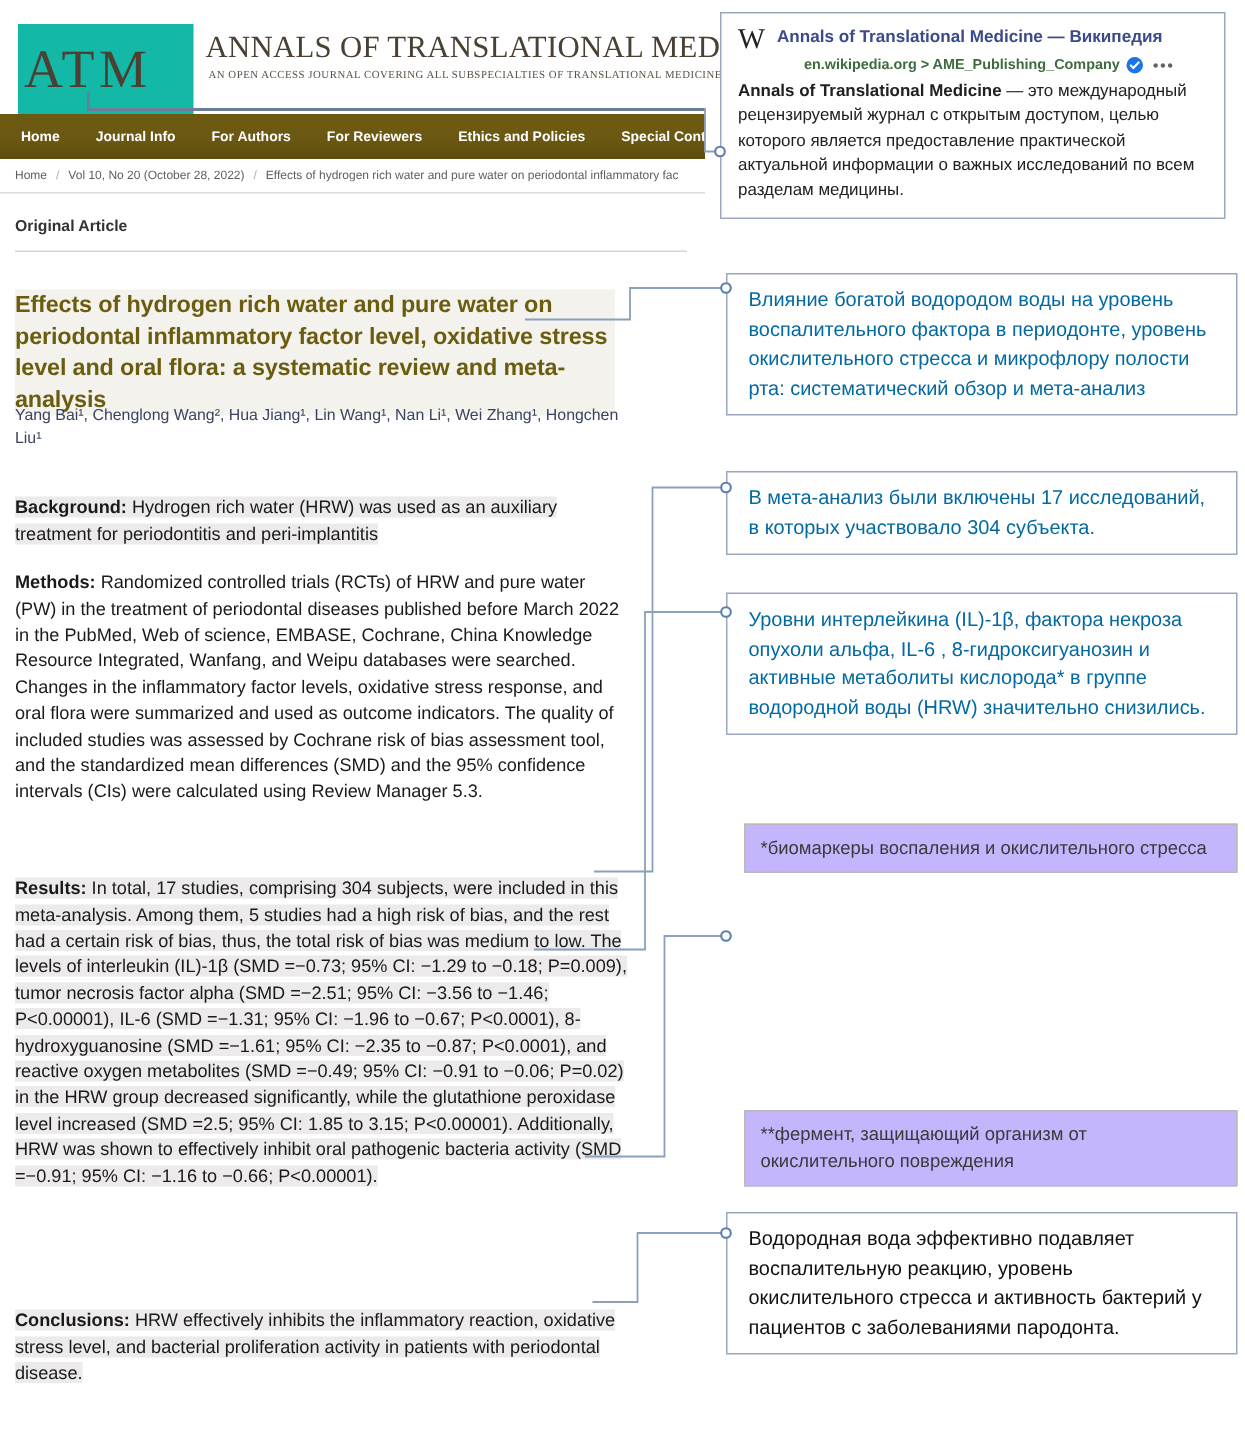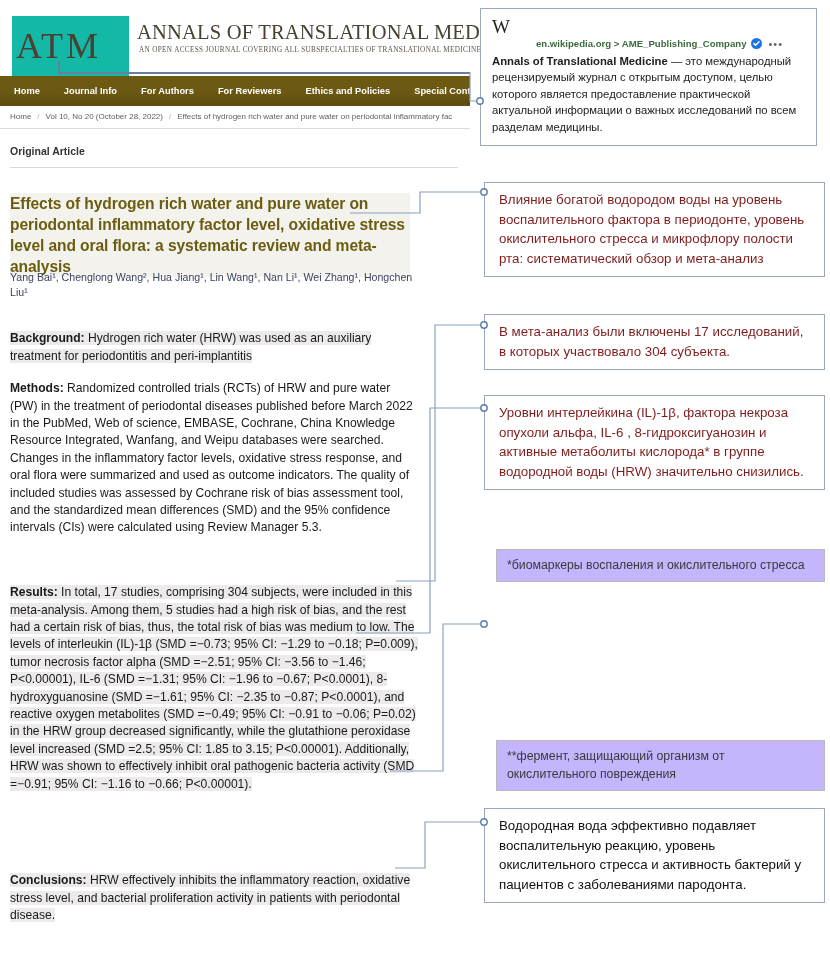--- a/index.html
+++ b/index.html
@@ -137,21 +137,21 @@
     font-size:11.3px;line-height:16.4px;color:#202124;margin-top:4px;
   }
   .wiki-body b{font-weight:bold;}
 
   
   .box{
     position:absolute;border:1px solid #9aa8be;background:#fff;
     box-sizing:border-box;
   }
   .box .txt{
-    font-size:13.3px;line-height:19.6px;color:#7f1d1d;
+    font-size:13.3px;line-height:19.6px;color:#0369a1;
     padding:7px 10px 8px 14px;display:block;
   }
   .note{
     position:absolute;border:1px solid #b9b9b9;background:#c4b5fd;box-sizing:border-box;
   }
   .note .txt{
     font-size:12.3px;line-height:18px;color:#3a3a3a;padding:6px 10px 7px 10px;display:block;
   }
   .box.final .txt{color:#111;background:transparent;}
   .hlz{background:#fdf5a6;}
@@ -202,20 +202,21 @@
   <p class="abs" id="p-results"><b class="hl">Results:</b><span class="hl"> In total, 17 studies, comprising 304 subjects, were included in this meta-analysis. Among them, 5 studies had a high risk of bias, and the rest had a certain risk of bias, thus, the total risk of bias was medium to low. The levels of interleukin (IL)-1β (SMD =−0.73; 95% CI: −1.29 to −0.18; P=0.009), tumor necrosis factor alpha (SMD =−2.51; 95% CI: −3.56 to −1.46; P&lt;0.00001), IL-6 (SMD =−1.31; 95% CI: −1.96 to −0.67; P&lt;0.0001), 8-hydroxyguanosine (SMD =−1.61; 95% CI: −2.35 to −0.87; P&lt;0.0001), and reactive oxygen metabolites (SMD =−0.49; 95% CI: −0.91 to −0.06; P=0.02) in the HRW group decreased significantly, while the glutathione peroxidase level increased (SMD =2.5; 95% CI: 1.85 to 3.15; P&lt;0.00001). Additionally, HRW was shown to effectively inhibit oral pathogenic bacteria activity (SMD =−0.91; 95% CI: −1.16 to −0.66; P&lt;0.00001).</span></p>
 
   <p class="abs" id="p-conclusions"><b class="hl">Conclusions:</b><span class="hl"> HRW effectively inhibits the inflammatory reaction, oxidative stress level, and bacterial proliferation activity in patients with periodontal disease.</span></p>
 </div>
 
 <div id="annots">
 
   <div class="wiki">
     <div class="wiki-head">
       <div class="wiki-w">W</div>
+      <div class="wiki-title">Annals of Translational Medicine — Википедия</div>
     </div>
     <div class="wiki-url-row">
       <span class="wiki-url">en.wikipedia.org &gt; AME_Publishing_Company</span>
       <span class="badge">
         <svg width="9" height="9" viewBox="0 0 12 12">
             <path d="M2.5 6.2 L4.7 8.4 L9.4 3.6" stroke="#ffffff" stroke-width="2" fill="none" stroke-linecap="round" stroke-linejoin="round"></path>
           </svg>
       </span>
       <span class="dots">•••</span>
     </div>

